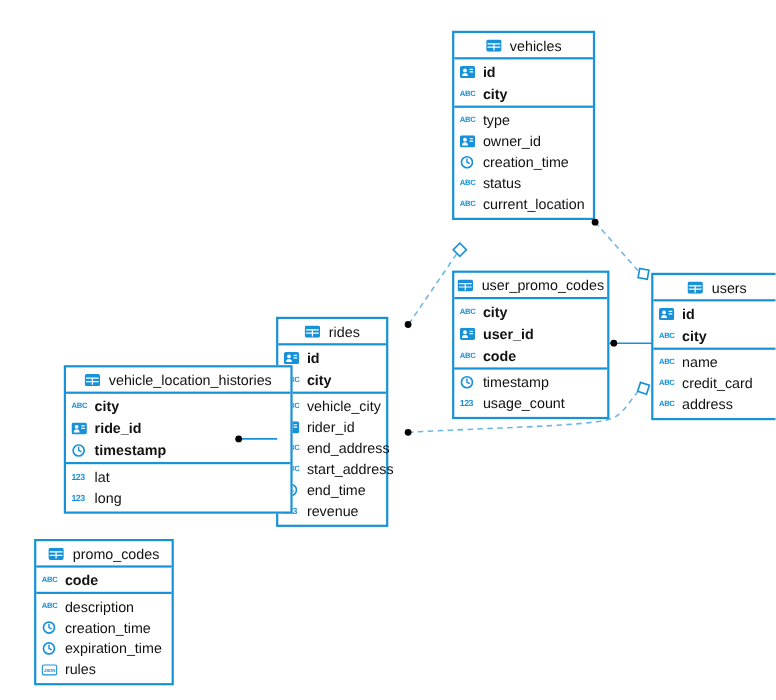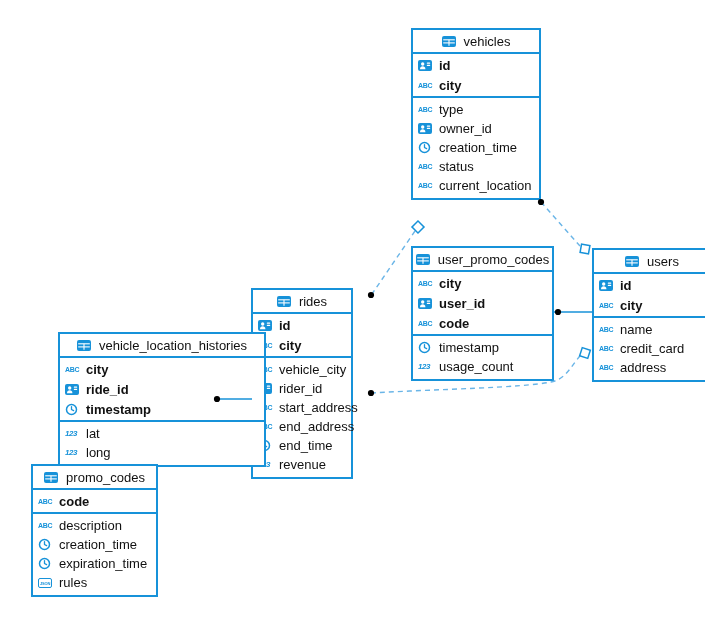--- a/index.html
+++ b/index.html
@@ -31,21 +31,21 @@
   .sec.flds .row{height:19px;}
   .row.pk{font-weight:bold;}
   .ticon{
     flex:0 0 17px;width:17px;display:flex;align-items:center;justify-content:flex-start;
   }
   .ticon svg{display:block;}
   .glyph{
     color:var(--blue);font-family:"Liberation Sans",sans-serif;line-height:1;
   }
   .glyph.abc{font-size:7px;font-weight:800;letter-spacing:-0.3px;}
-  .glyph.num{font-size:8px;font-weight:600;letter-spacing:-0.5px;font-style:italic;}
+  .glyph.num{font-size:8px;font-weight:600;letter-spacing:-0.5px;}
   .glyph.json{
     font-size:4px;font-weight:800;border:1px solid var(--blue);
     border-radius:2px;padding:3px 1px 1px 1px;letter-spacing:-0.2px;
   }
   svg.edges{position:absolute;left:0;top:0;z-index:2;pointer-events:none;}
   svg.edges .solid{stroke:var(--blue);stroke-width:1.5;fill:none;}
   svg.edges .dashed{stroke:var(--dash);stroke-width:1.4;fill:none;stroke-dasharray:5 4;}
   svg.edges .dot{fill:#000000;stroke:none;}
   svg.edges .marker{fill:#ffffff;stroke:var(--blue);stroke-width:1.5;}
 </style>
@@ -288,30 +288,30 @@
               <rect x="8.8" y="2.6" width="3.4" height="1.1" rx="0.5" fill="#fff"></rect>
               <rect x="8.8" y="4.8" width="3.4" height="1.1" rx="0.5" fill="#fff"></rect>
             </svg>
           </span>
           <span>rider_id</span>
         </div>
       <div class="row">
           <span class="ticon">
             <span class="glyph abc">ABC</span>
           </span>
+          <span>end_address</span>
+        </div>
+      <div class="row">
+          <span class="ticon">
+            <span class="glyph abc">ABC</span>
+          </span>
           <span>start_address</span>
         </div>
       <div class="row">
           <span class="ticon">
-            <span class="glyph abc">ABC</span>
-          </span>
-          <span>end_address</span>
-        </div>
-      <div class="row">
-          <span class="ticon">
             <svg width="13" height="13" viewBox="0 0 13 13">
               <circle cx="6.5" cy="6.5" r="5" fill="none" stroke="#1792d9" stroke-width="1.5"></circle>
               <path d="M6.5 6.5L6.5 3.6M6.5 6.5L8.6 7.6" stroke="#1792d9" stroke-width="1.3" stroke-linecap="round"></path>
             </svg>
           </span>
           <span>end_time</span>
         </div>
       <div class="row">
           <span class="ticon">
             <span class="glyph num">123</span>
@@ -371,21 +371,21 @@
         </div>
       <div class="row">
           <span class="ticon">
             <span class="glyph num">123</span>
           </span>
           <span>long</span>
         </div>
     </div>
   </div>
 
-  <div class="table" style="left:31px;top:464px;width:127px;">
+  <div class="table" style="left:31px;top:490px;width:127px;">
     <div class="thead">
       <span class="ticon">
           <svg width="14" height="11" viewBox="0 0 14 11">
             <rect width="14" height="11" rx="2" fill="#1792d9"></rect>
             <line x1="1.2" y1="3.8" x2="12.8" y2="3.8" stroke="#fff" stroke-width="1.1"></line>
             <line x1="7" y1="3.8" x2="7" y2="9.8" stroke="#fff" stroke-width="1.1"></line>
             <line x1="1.2" y1="6.9" x2="12.8" y2="6.9" stroke="#fff" stroke-width="1.1"></line>
           </svg>
         </span>
       <span>promo_codes</span>

